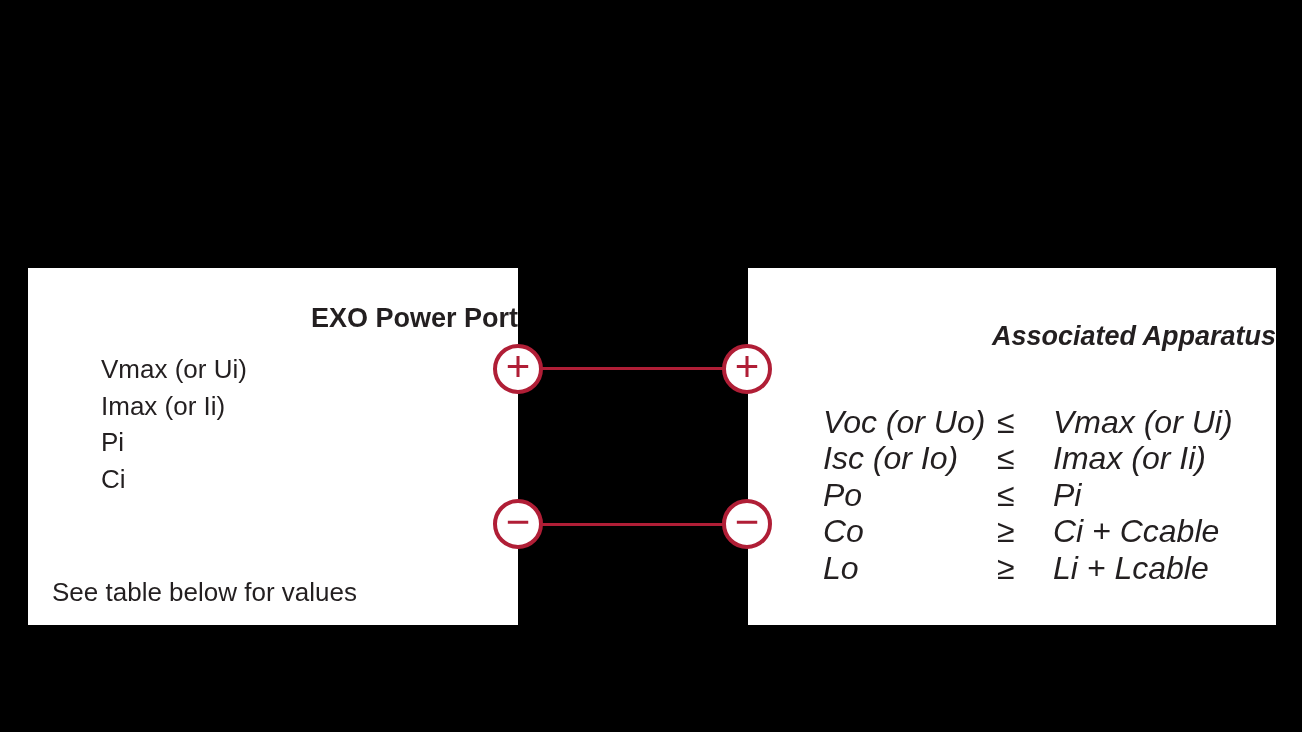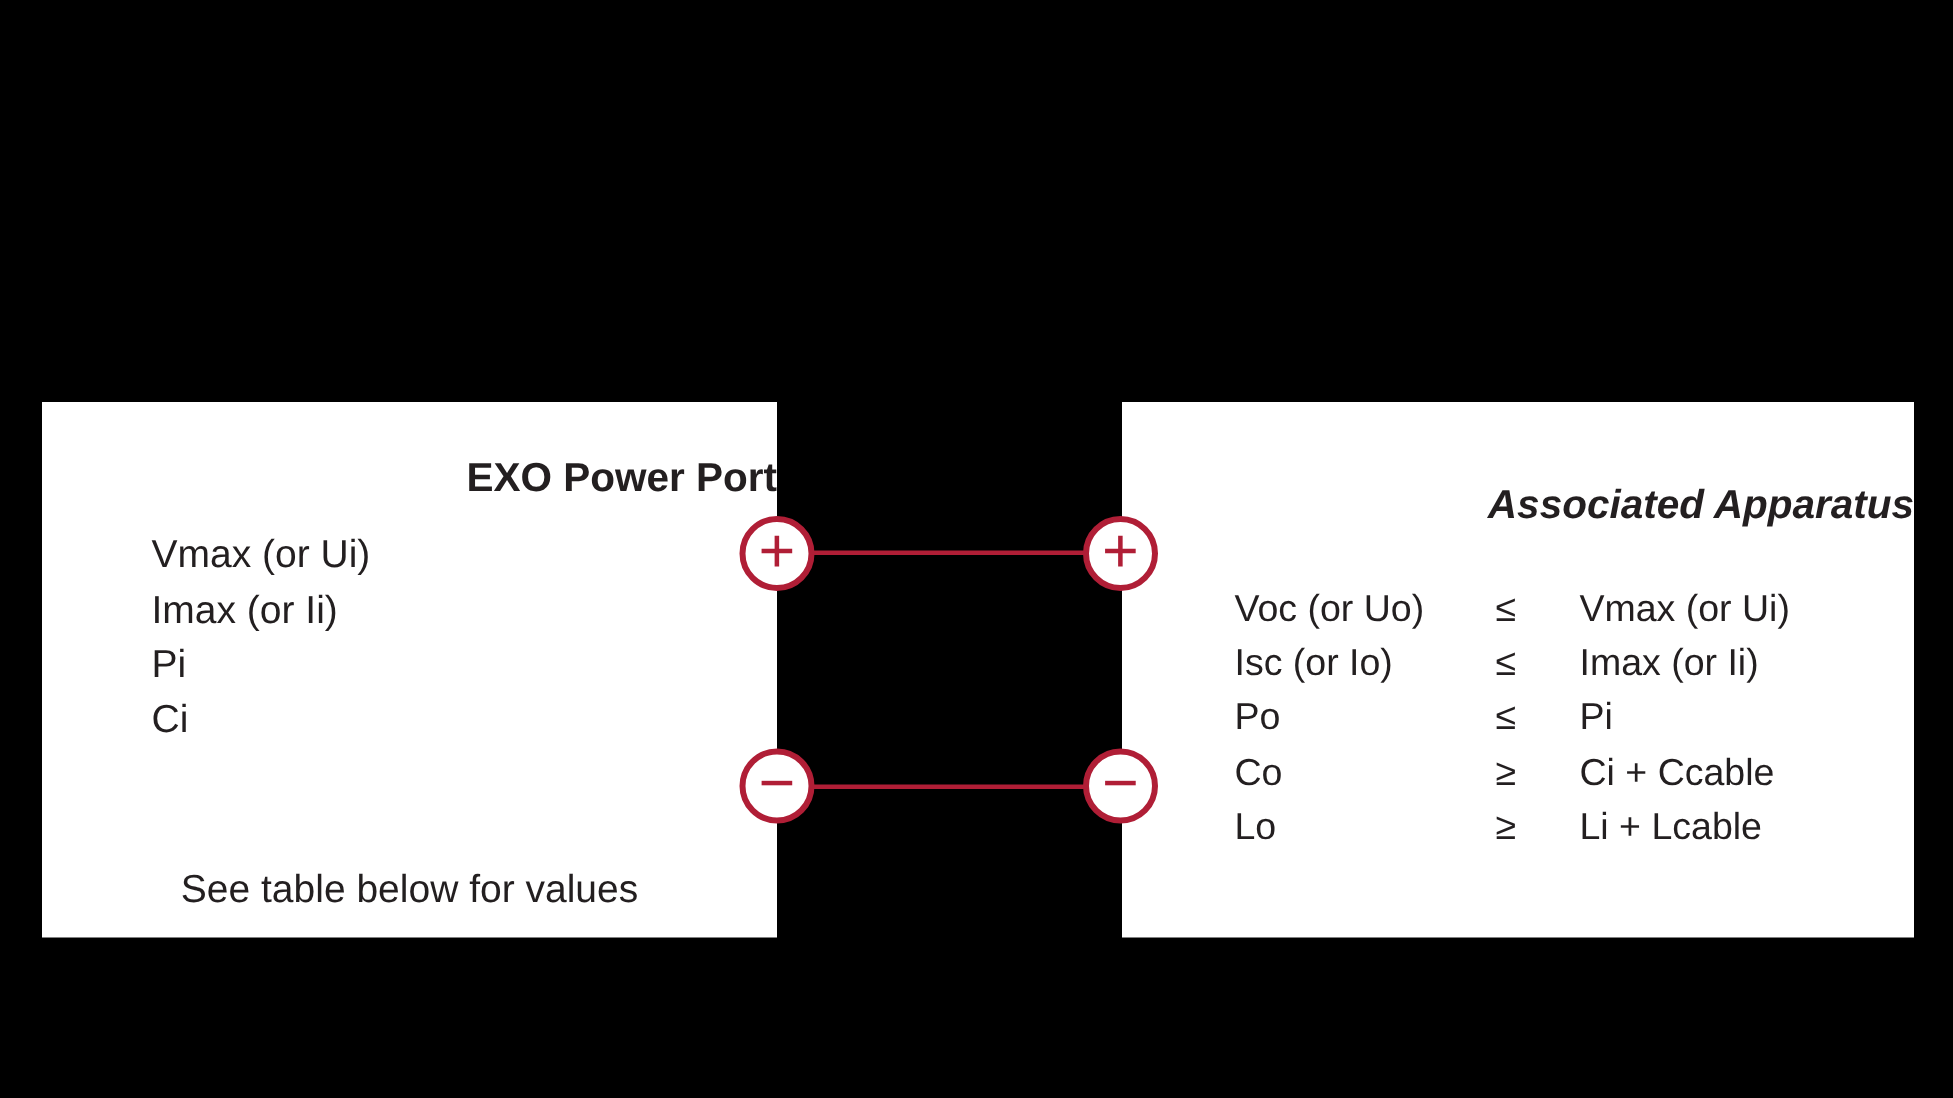--- a/index.html
+++ b/index.html
@@ -53,28 +53,30 @@
     padding-left: 73px;
     font-size: 26px;
     line-height: 36.5px;
     font-weight: normal;
   }
   .footnote {
     position: absolute;
     left: 0;
     right: 0;
     top: 309px;
-    text-align: center;
+    text-align: left;
     font-size: 26px;
+    padding-left: 24px;
   }
   .entity-rows {
     position: absolute;
     left: 75px;
-    top: 120px;
-    font-size: 25px;
+    top: 136px;
+    font-size: 32px;
+    font-style: italic;
   }
   .entity-row {
     display: grid;
     grid-template-columns: 174px 56px auto;
     height: 36.4px;
     align-items: center;
     white-space: nowrap;
   }
   .terminal {
     position: absolute;

